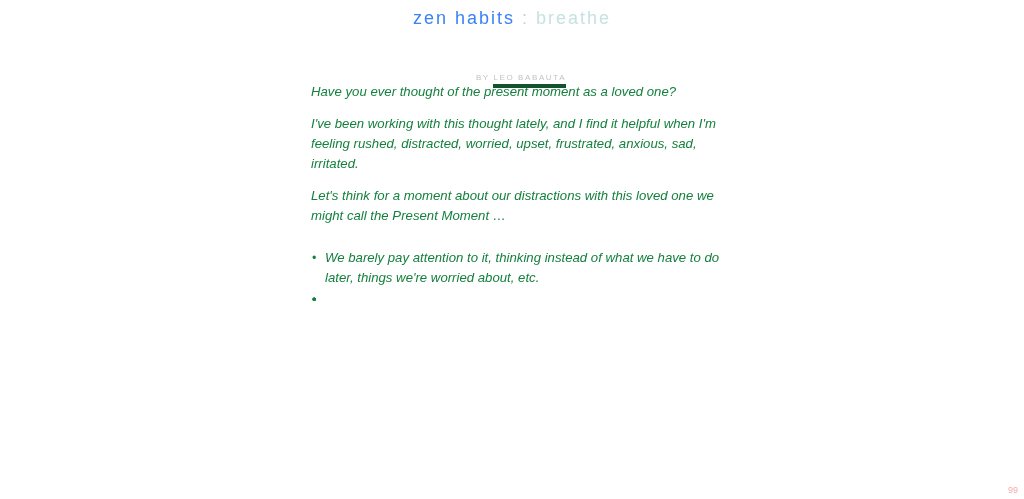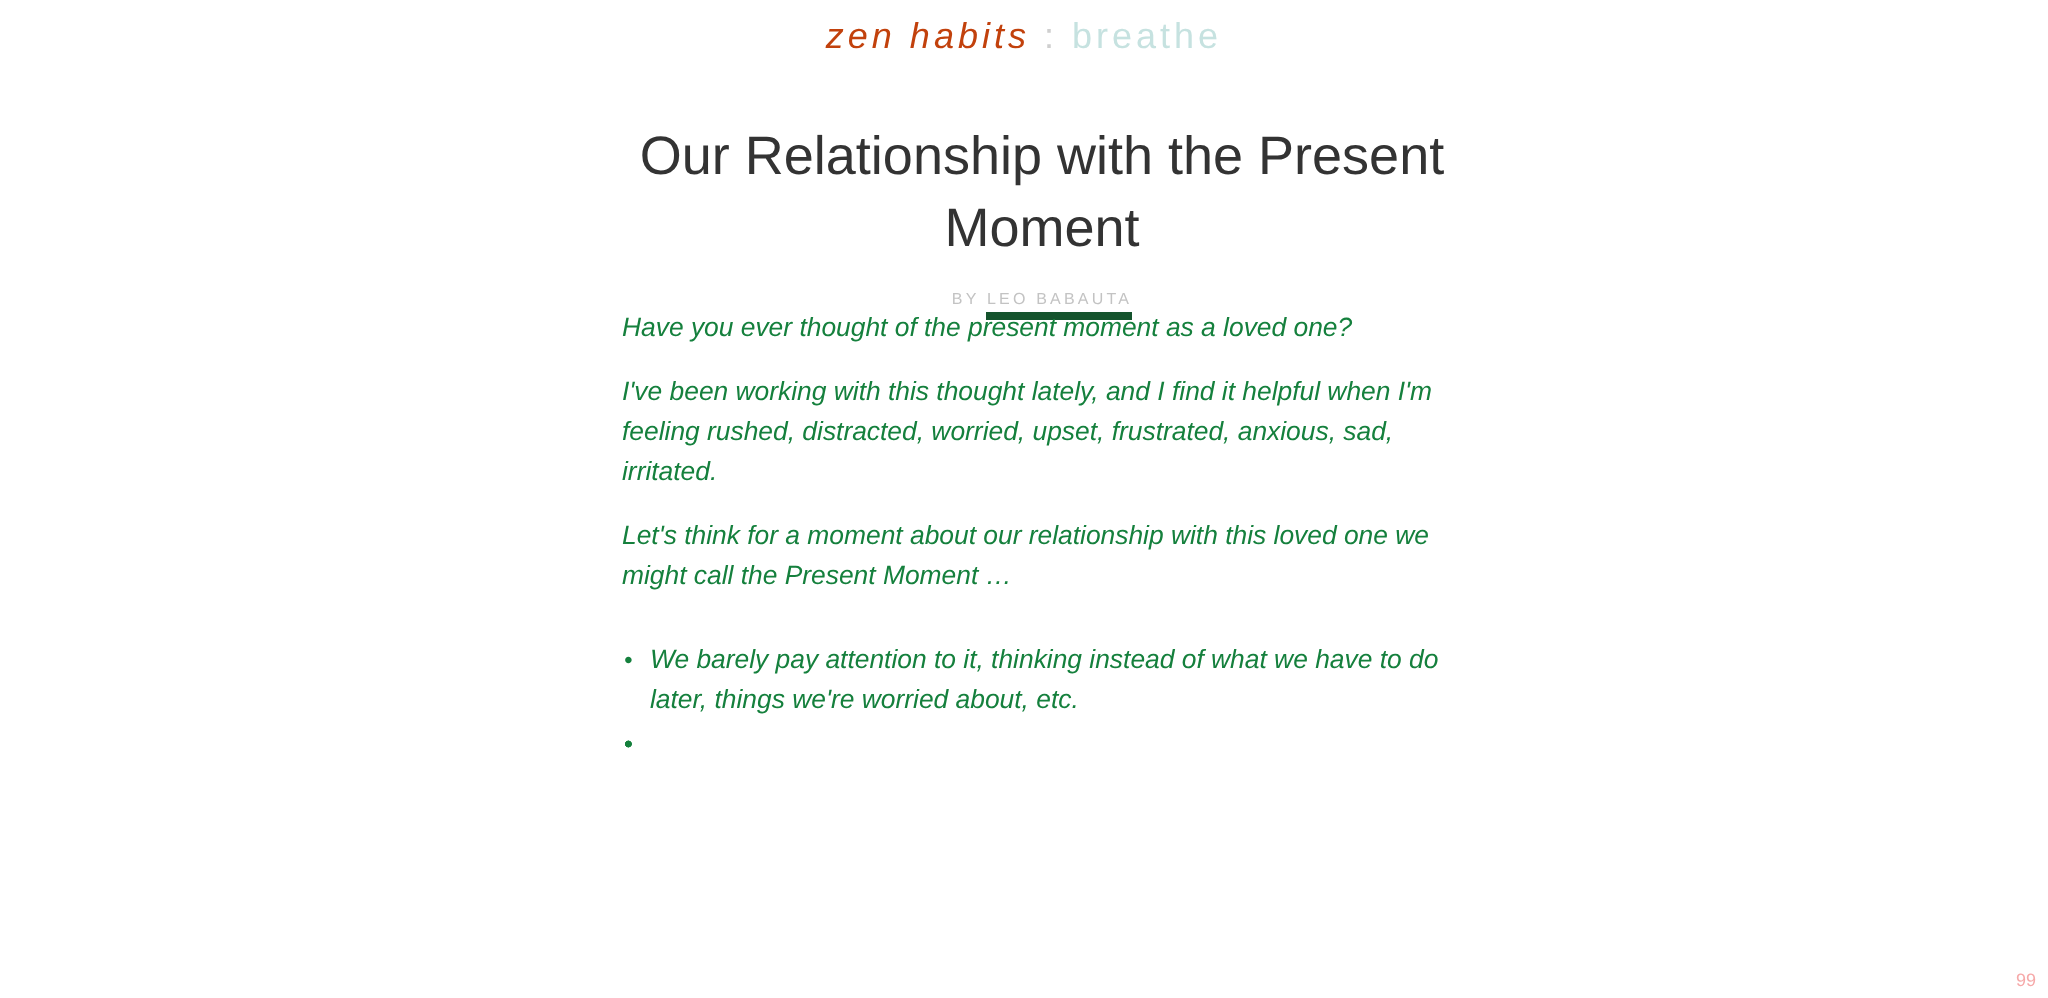--- a/index.html
+++ b/index.html
@@ -1,18 +1,18 @@
 <!DOCTYPE html>
 <html><head>
   <meta charset="utf-8">
   <style>
     html, body { margin: 0; padding: 0; background: #ffffff; }
     body { width: 1024px; height: 499px; overflow: hidden; position: relative; font-family: "Liberation Sans", sans-serif; color: #333; }
     .site-header { position: absolute; top: 8px; left: 0; width: 1024px; text-align: center; font-size: 18px; letter-spacing: 2px; }
-    .site-header .name { color: #c2410c; font-style: italic; }
+    .site-header .name { color: #3b82f6; }
     .site-header .sep { color: #cfcfcf; }
     .site-header .tag { color: #c6e2e0; }
     .article { position: absolute; left: 311px; top: 60px; width: 420px; }
     .title { text-align: center; font-size: 27px; line-height: 36px; color: #333; margin: 0; font-weight: normal; }
     .byline { text-align: center; margin-top: 13px; font-size: 8px; letter-spacing: 1.6px; color: #c3c3c3; }
     .byline .author { border-bottom: 4px solid #14532d; padding-bottom: 2px; }
     .body { margin-top: 0; font-size: 13.2px; line-height: 20px; color: #15803d; font-style: italic; }
     .body p { margin: 0 0 12px 0; }
     .body ul { list-style: none; margin: 22px 0 0 0; padding: 0; }
     .body li { position: relative; padding-left: 14px; margin-bottom: 2px; }
@@ -22,29 +22,28 @@
 </head>
 <body>
 
 <div class="site-header">
   <span class="name">zen habits</span>
   <span class="sep">:</span>
   <span class="tag">breathe</span>
 </div>
 
 <div class="article">
-  <h1 class="title">Our Relationship with the Present Moment</h1>
   <div class="byline">
     <span>BY</span>
     <span class="author">LEO BABAUTA</span>
   </div>
   <div class="body">
     <p>Have you ever thought of the present moment as a loved one?</p>
     <p>I've been working with this thought lately, and I find it helpful when I'm feeling rushed, distracted, worried, upset, frustrated, anxious, sad, irritated.</p>
-    <p>Let's think for a moment about our relationship with this loved one we might call the Present Moment …</p>
+    <p>Let's think for a moment about our distractions with this loved one we might call the Present Moment …</p>
     <ul>
       <li><span class="bullet">•</span><span>We barely pay attention to it, thinking instead of what we have to do later, things we're worried about, etc.</span></li>
       <li><span class="bullet">•</span></li>
       <li><span class="bullet">•</span></li>
       <li><span class="bullet">•</span></li>
       <li>
           <span class="bullet">•</span>
         </li>
     </ul>
   </div>

